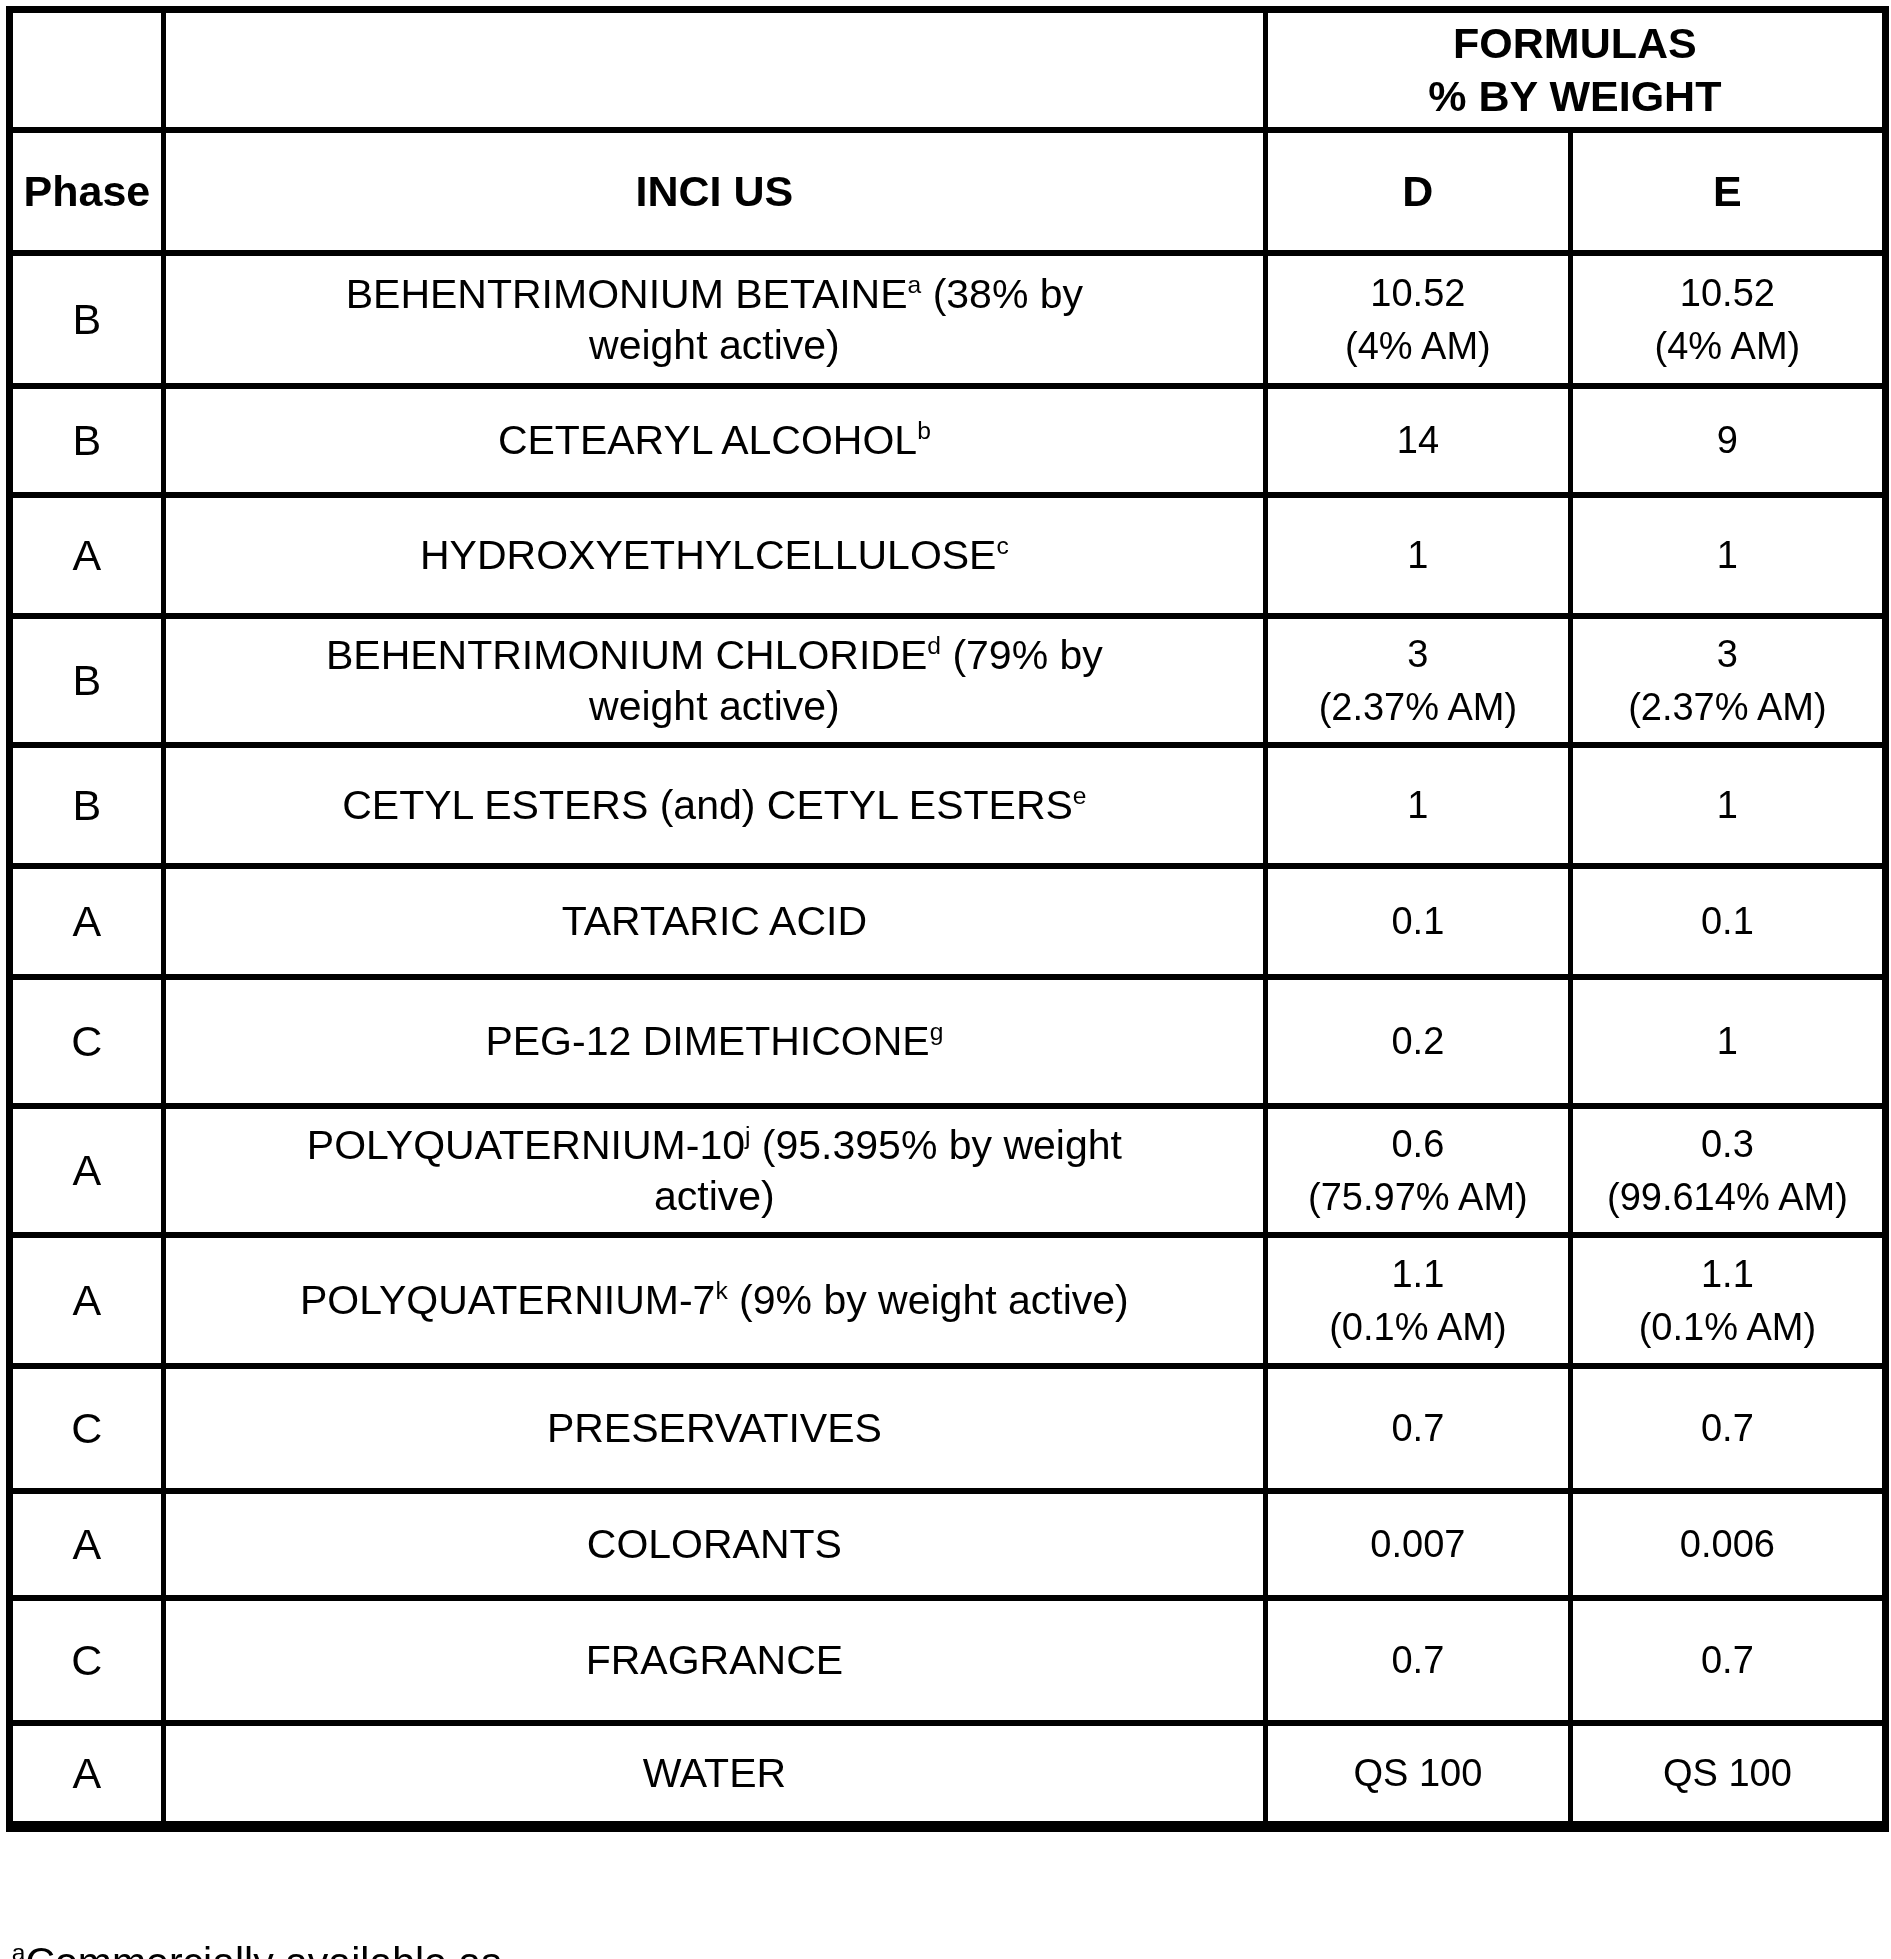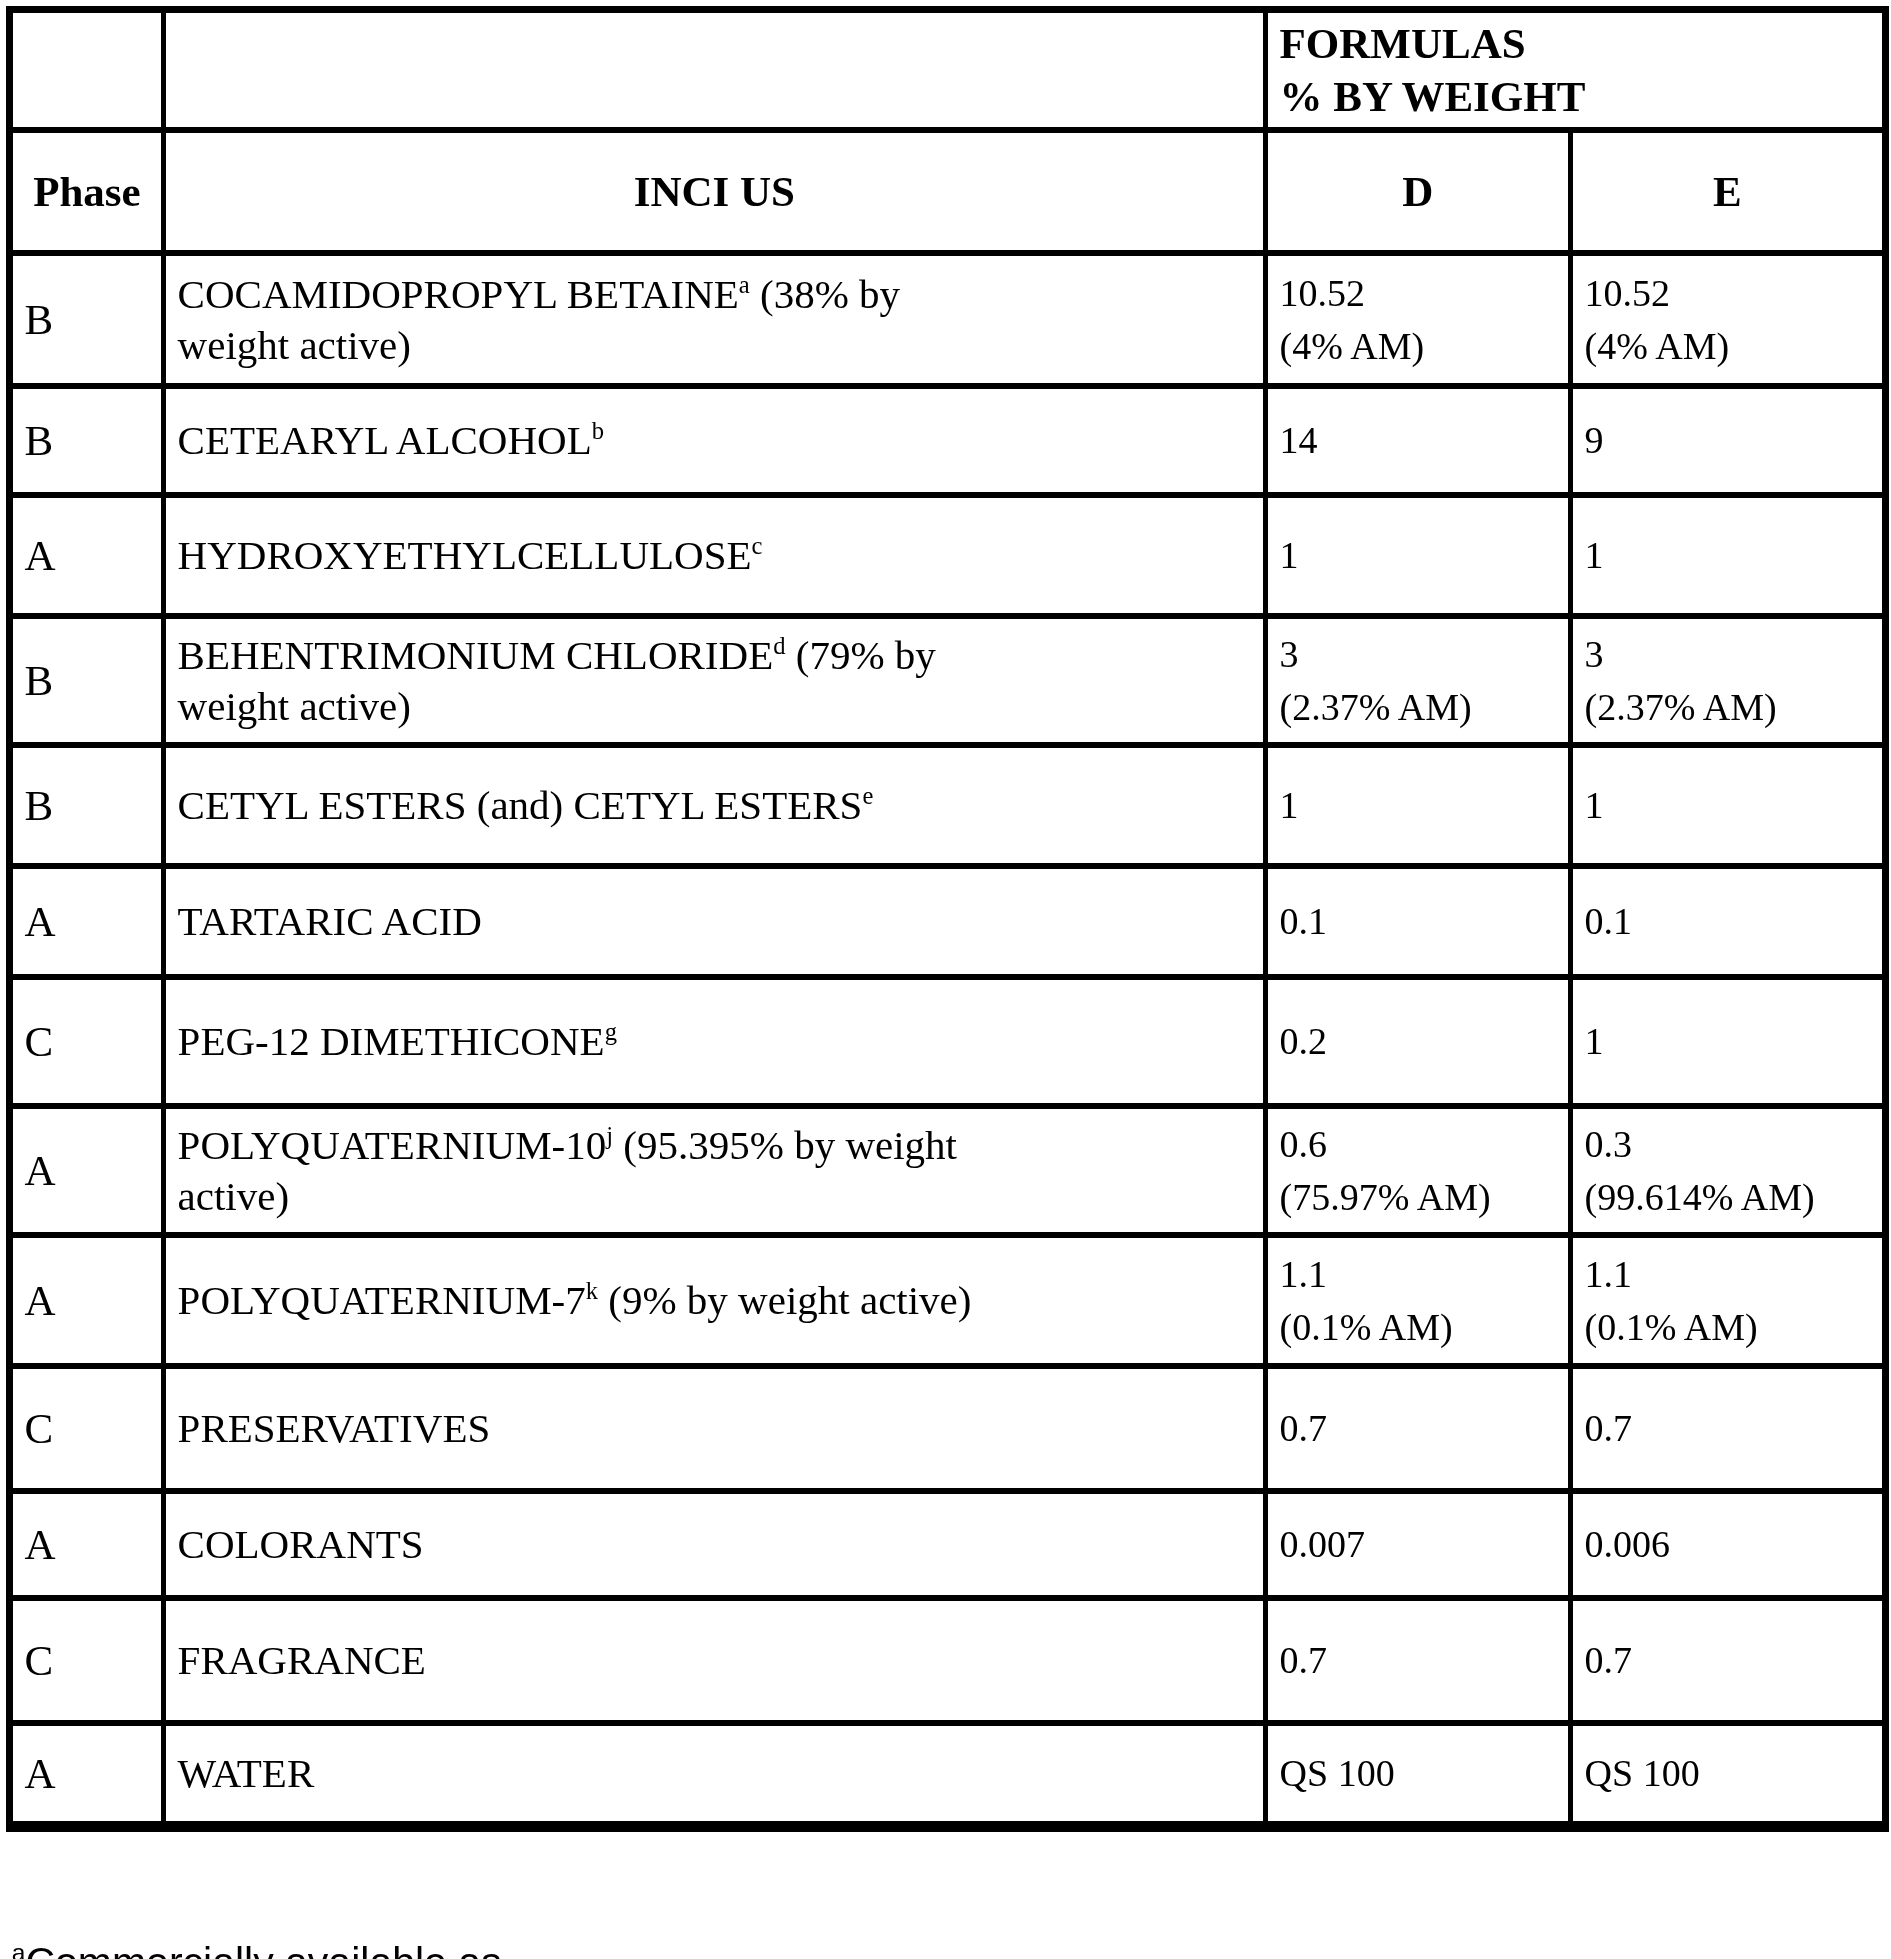--- a/index.html
+++ b/index.html
@@ -10,23 +10,23 @@
     font-family:"Liberation Sans","DejaVu Sans",sans-serif;
   }
   table.formula-table{
     position:absolute;left:5.9px;top:5.9px;
     width:1876px;
     border-collapse:collapse;table-layout:fixed;
     border:7.8px solid #000;border-bottom-width:11.7px;
   }
   td,th{
     border:5.9px solid #000;border-top-width:6.8px;border-bottom-width:6.8px;
-    vertical-align:middle;
+    text-align:center;vertical-align:middle;
     padding:0 11.7px;overflow:hidden;
-    font-size:43px;line-height:53px;font-family:Liberation Serif, serif;
+    font-size:43px;line-height:53px;
   }
   th{font-weight:bold;padding:0 3.9px;}
   tr.hr1{height:121px}
   tr.hr2{height:123px}
   tbody tr:nth-child(1){height:133px}
   tbody tr:nth-child(2){height:109px}
   tbody tr:nth-child(3){height:121px}
   tbody tr:nth-child(4){height:129px}
   tbody tr:nth-child(5){height:121px}
   tbody tr:nth-child(6){height:111px}
@@ -71,21 +71,21 @@
     <tr class="hr2">
       <th>Phase</th>
       <th>INCI US</th>
       <th>D</th>
       <th>E</th>
     </tr>
   </thead>
   <tbody>
     <tr>
       <td>B</td>
-      <td class="inci-cell"><span>COCAMIDOPROPYL BETAINE</span><sup>a</sup><span> (38% by
+      <td class="inci-cell"><span>BEHENTRIMONIUM BETAINE</span><sup>a</sup><span> (38% by
 weight active)</span></td>
       <td>
           <div class="val">10.52</div>
           <div class="val-sub">(4% AM)</div>
         </td>
       <td>
           <div class="val">10.52</div>
           <div class="val-sub">(4% AM)</div>
         </td>
     </tr>

